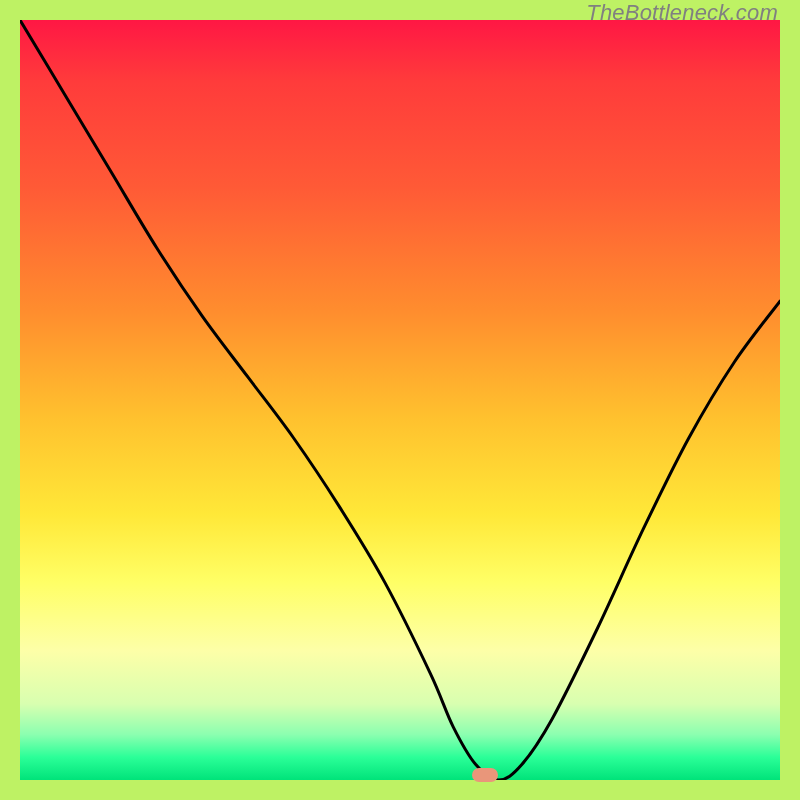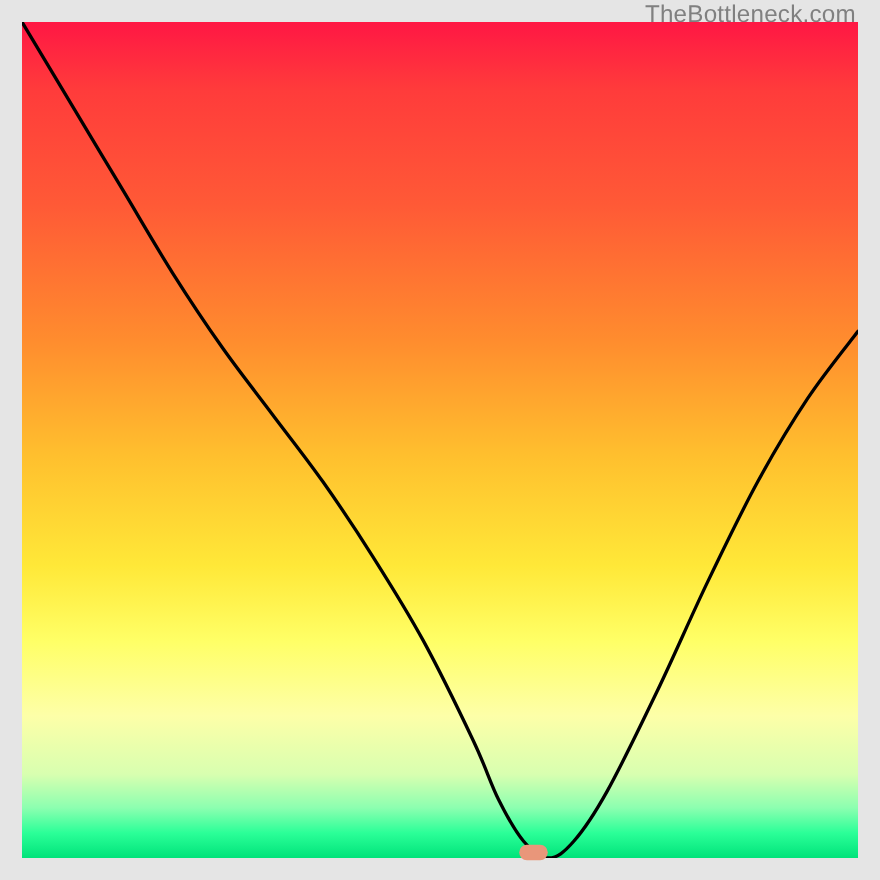--- a/index.html
+++ b/index.html
@@ -8,21 +8,22 @@
     width: 800px;
     height: 800px;
     background: #000;
     overflow: hidden;
     font-family: Arial, Helvetica, sans-serif;
   }
   .frame {
     position: relative;
     width: 800px;
     height: 800px;
-    background: #e5e5e5;
+    background: #bef264;
+    font-style: italic;
   }
   .plot-area {
     position: absolute;
     left: 20px;
     top: 20px;
     width: 760px;
     height: 760px;
     
     background: linear-gradient(
       to bottom,

